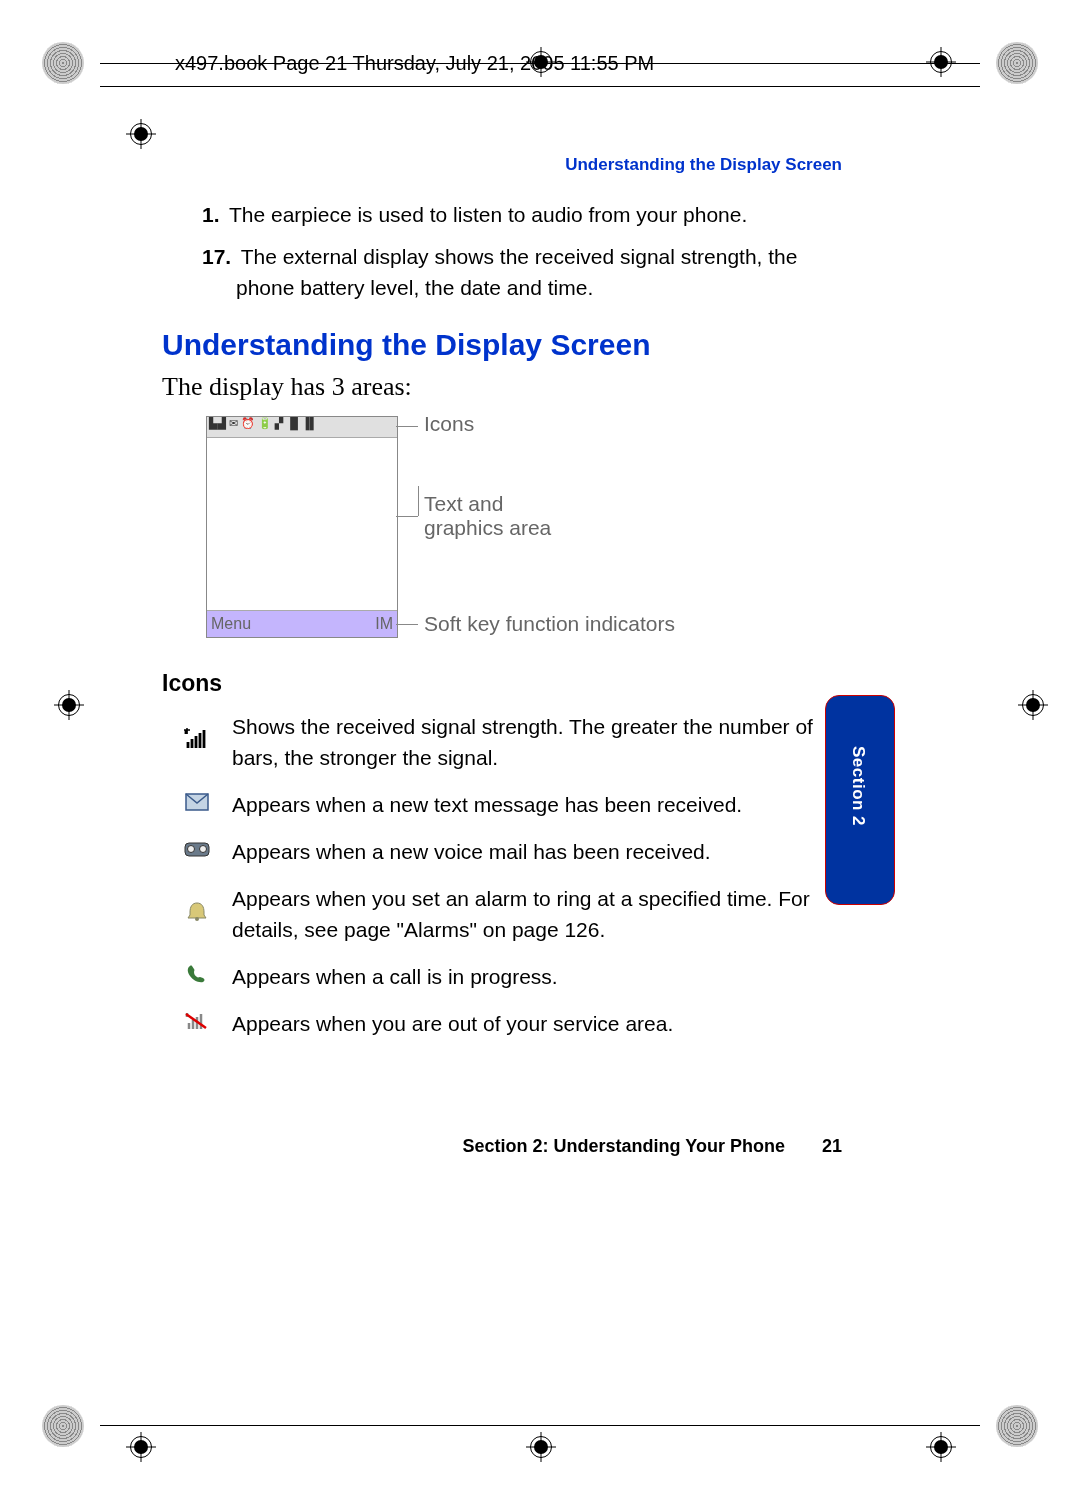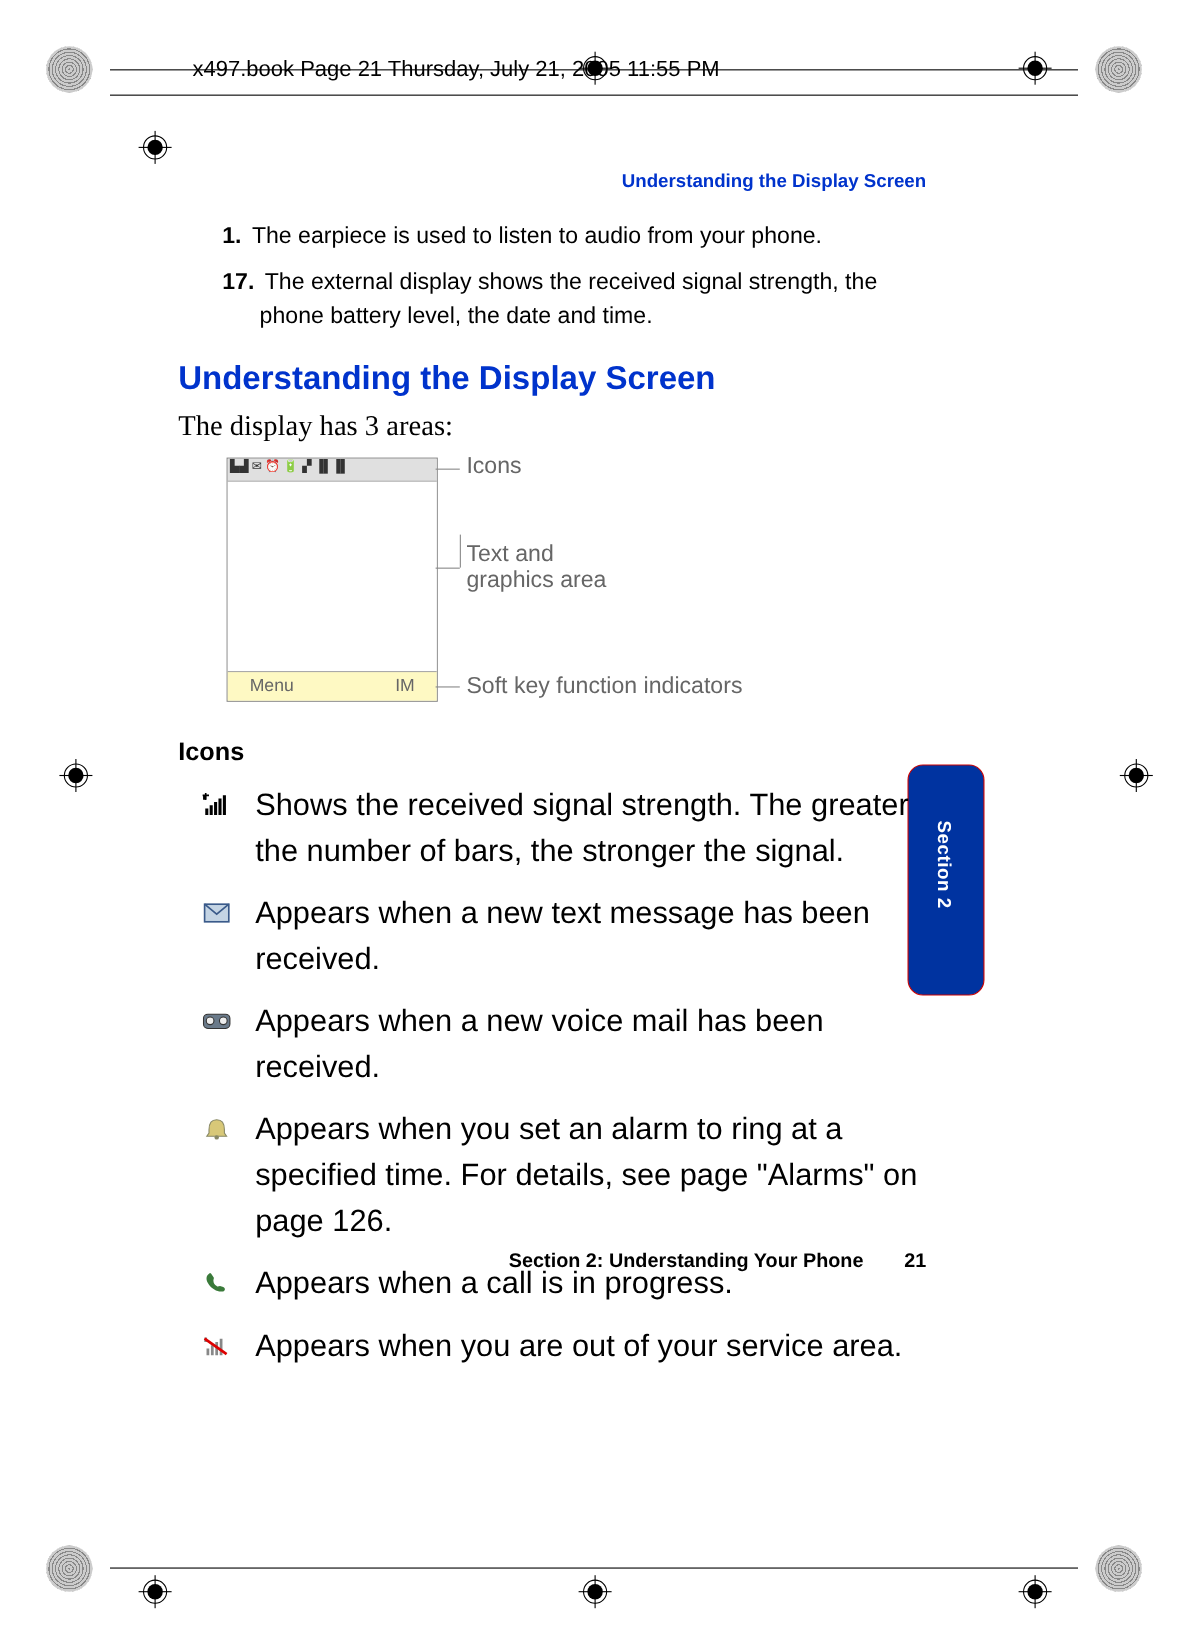--- a/index.html
+++ b/index.html
@@ -56,30 +56,30 @@
     position:absolute; left:0; top:0; width:190px; height:220px;
     border:1px solid #888; background:#f0f0f0;
   }
   .phone-icons-bar {
     height:20px; background:#e0e0e0; border-bottom:1px solid #aaa;
     font-size:11px; letter-spacing:0; color:#333; padding-left:2px;
     white-space:nowrap; overflow:hidden;
   }
   .phone-body-area { height:172px; background:#fff;}
   .phone-softkeys {
-    height:26px; background:#fef9c3; border-top:1px solid #aaa;
-    display:flex; justify-content:space-between; padding:0 20px;
+    height:26px; background:#c4b5fd; border-top:1px solid #aaa;
+    display:flex; justify-content:space-between; padding:0 4px;
     font-size:16px; color:#666; align-items:center;
   }
   .diag-label { position:absolute; color:#666; font-size:21px;}
   .diag-line { position:absolute; background:#888;}
   .icons-heading { font-weight:bold; font-size:23px; margin:6px 0 14px 0;}
   .icon-list { list-style:none; padding:0; margin:0;}
-  .icon-list li { display:flex; align-items:flex-start; margin-bottom:14px;
-    line-height:1.5; font-size:28px;}
+  .icon-list li { display:flex; align-items:center; margin-bottom:14px;
+    line-height:1.5; font-size:21px;}
   .icon-list li .ic { width:70px; flex:0 0 70px; text-align:center; padding-top:2px;}
   .icon-list li .txt { flex:1;}
   .footer {
     position:absolute; left:162px; width:680px; top:1136px;
     text-align:right; font-size:18px; font-weight:bold;
   }
   .footer .pg { margin-left:32px;}
   .section-tab {
     position:absolute; right:185px; top:695px; width:68px; height:208px;
     background:#0033a0; border:1px solid #cc0000; border-radius:14px;

